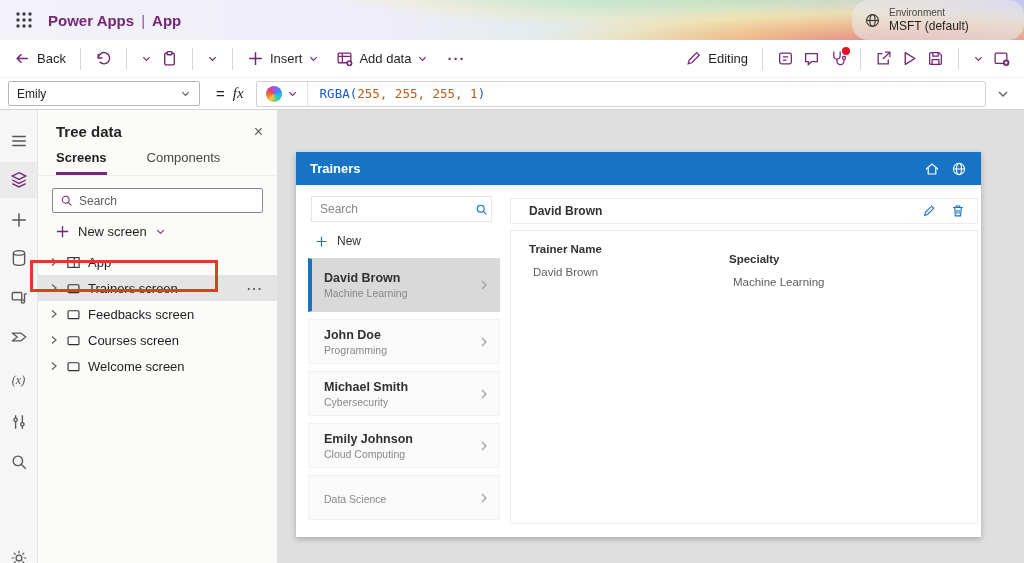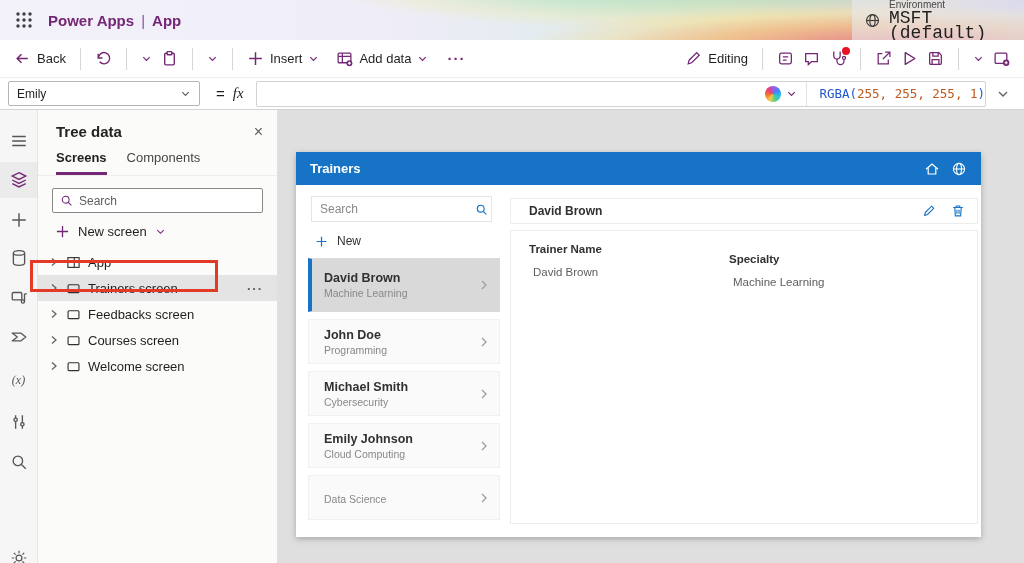--- a/index.html
+++ b/index.html
@@ -11,24 +11,24 @@
     background:
       radial-gradient(60% 160% at 88% 110%, rgba(223,82,92,.65) 0%, rgba(240,166,84,.55) 30%, rgba(240,220,140,.35) 48%, transparent 62%),
       radial-gradient(55% 200% at 66% -60%, rgba(120,205,205,.55) 0%, rgba(165,225,170,.45) 35%, rgba(235,235,160,.3) 55%, transparent 68%),
       radial-gradient(70% 240% at 103% -70%, rgba(150,160,225,.55) 0%, transparent 60%),
       linear-gradient(90deg,#f3f1f9 0%,#efedf8 38%,#e2ebee 55%,#efe4d6 72%,#e9d7dd 88%,#d8d3ee 100%);
   }
   .waffle { width:20px; height:20px; margin:0 14px 0 4px; color:#3f3d41; }
   .brand { font-size:15px; font-weight:bold; color:#742774; display:flex; gap:7px; align-items:center; }
   .brand .sep { font-weight:normal; color:#8a55a0; }
   .env-block { position:absolute; right:0; top:0; height:40px; width:172px; background:rgba(233,233,236,.6);
-    display:flex; align-items:center; gap:8px; padding:0 12px; }
+    display:flex; align-items:center; gap:8px; padding:0 12px;border-radius:16px; }
   .env-globe { width:17px; height:17px; color:#3b3a39; flex:none; }
   .env-label { font-size:10px; color:#484644; line-height:12px; }
-  .env-value { font-size:18px; color:#201f1e; line-height:15px;font-family:Liberation Mono, monospace; }
+  .env-value { font-size:12px; color:#201f1e; line-height:15px; }
 
   
   .cmd-bar { position:absolute; top:40px; left:0; right:0; height:38px; background:#fff; border-bottom:1px solid #f1f0ef;
     display:flex; align-items:center; justify-content:space-between; padding:0 14px; }
   .cmd-group { display:flex; align-items:center; gap:9px; }
   .cmd-btn { display:flex; align-items:center; gap:6px; color:#201f1e; font-size:13px; cursor:default; }
   .cmd-icon { width:17px; height:17px; color:#742774; flex:none; }
   .chev { width:11px; height:11px; color:#742774; }
   .chev.gray { color:#605e5c; }
   .vdiv { width:1px; height:22px; background:#d8d6d4; margin:0 5px; }
@@ -36,42 +36,42 @@
   .stetho-wrap { position:relative; }
   .red-dot { position:absolute; top:-3px; right:-4px; width:8px; height:8px; border-radius:50%; background:#e81123; }
 
   
   .formula-bar { position:absolute; top:78px; left:0; right:0; height:32px; background:#fff; border-bottom:1px solid #d6d4d2;
     display:flex; align-items:center; padding:0 8px; }
   .prop-select { width:192px; height:25px; border:1px solid #b8b6b4; border-radius:2px; background:#fff;
     display:flex; align-items:center; justify-content:space-between; padding:0 8px; font-size:12px; color:#201f1e; }
   .eq { margin:0 8px 0 16px; font-size:15px; color:#201f1e; }
   .fx { font-family:"Liberation Serif","DejaVu Serif",serif; font-style:italic; font-size:15px; color:#201f1e; margin-right:12px; }
-  .formula-input { flex:1; height:26px; border:1px solid #d4d2d0; border-radius:2px; display:flex; align-items:center; background:#fff;justify-content:flex-end; }
+  .formula-input { flex:1; height:26px; border:1px solid #d4d2d0; border-radius:2px; display:flex; align-items:center; background:#fff; }
   .copilot-chip { display:flex; align-items:center; gap:5px; padding:0 9px; border-right:1px solid #e4e2e0; height:100%; }
   .copilot-icon { width:16px; height:16px; border-radius:50%;
     background:conic-gradient(from 210deg,#f7c948,#f2762e,#e83d75,#9b5de5,#3a86ff,#27c0df,#53ce8f,#f7c948); }
   .formula-text { padding-left:12px; font-family:"DejaVu Sans Mono","Liberation Mono",monospace; font-size:12.5px; }
   .tok-fn { color:#2058cf; }
   .tok-num { color:#c05a1c; }
   .fb-expand { margin:0 6px 0 10px; width:14px; height:14px; color:#605e5c; }
 
   
   .left-rail { position:absolute; top:110px; left:0; width:38px; bottom:0; background:#f6f6f6; border-right:1px solid #e4e3e2; }
   .rail-item { position:absolute; left:0; width:37px; height:36px; display:flex; align-items:center; justify-content:center; color:#585653; }
   .rail-item.sel { background:#ebebeb; color:#742774; }
   .rail-item svg { width:18px; height:18px; }
   .rail-varx { font-size:12px; color:#585653; font-family:"Liberation Serif",serif; font-style:italic; }
 
   
   .tree-panel { position:absolute; top:110px; left:38px; width:240px; bottom:0; background:#fbfbfa; border-right:1px solid #e1e0de; }
   .tp-head { display:flex; align-items:center; justify-content:space-between; padding:13px 14px 4px 18px; }
   .tp-title { font-size:15px; font-weight:bold; color:#252423; }
   .tp-close { font-size:16px; color:#605e5c; line-height:1; }
-  .tp-tabs { display:flex; gap:20px; padding:6px 0 0 18px; border-bottom:1px solid #efeceb; }
+  .tp-tabs { display:flex; gap:40px; padding:6px 0 0 18px; border-bottom:1px solid #efeceb; }
   .tp-tab { font-size:13px; color:#484644; padding-bottom:7px; border-bottom:3px solid transparent; }
   .tp-tab.active { color:#201f1e; font-weight:bold; border-bottom-color:#742774; }
   .tp-search { margin:12px 14px 0 14px; height:25px; border:1px solid #8a8886; border-radius:2px; background:#fff;
     display:flex; align-items:center; padding:0 7px; gap:6px; }
   .tp-search svg { width:13px; height:13px; color:#742774; flex:none; }
   .tp-search input { border:none; outline:none; width:100%; font-size:12px; color:#201f1e; background:transparent; font-family:inherit; }
   .tp-search input::placeholder { color:#605e5c; }
   .tp-new { display:flex; align-items:center; gap:8px; padding:11px 0 7px 17px; font-size:13px; color:#201f1e; }
   .tp-new .cmd-icon { width:15px; height:15px; }
   .tree-rows { margin-top:3px; }

